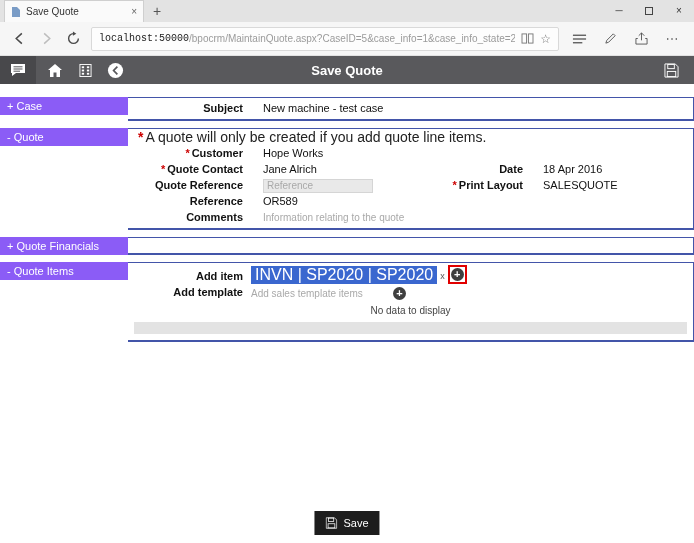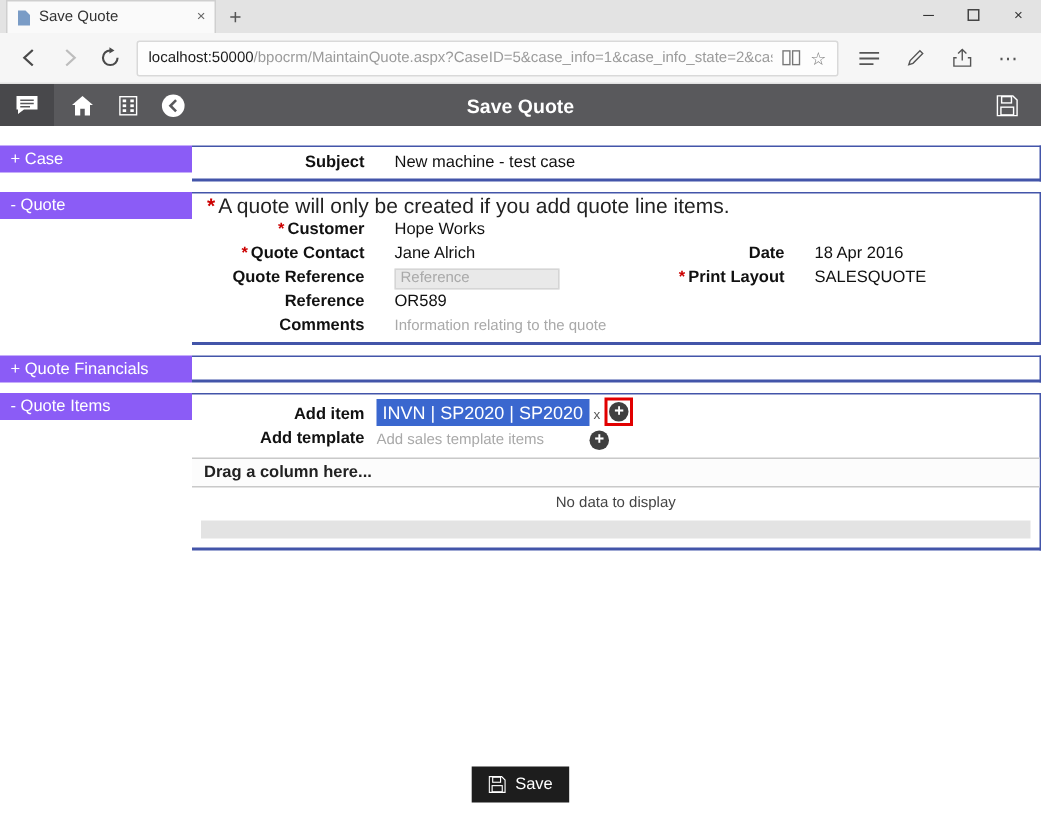--- a/index.html
+++ b/index.html
@@ -19,21 +19,21 @@
   .win-controls { display:flex; }
   .win-controls > span { width:30px; text-align:center; font-size:10px; color:#333; line-height:22px; }
   .maxbox { display:inline-block; width:8px; height:8px; border:1px solid #444; vertical-align:middle; }
 
   .addressbar { height:34px; background:#f6f6f6; border-bottom:1px solid #e2e2e2;
                 display:flex; align-items:center; padding:0 10px; gap:9px; }
   .nav-icon { width:18px; height:18px; color:#4a4a4a; display:flex; align-items:center; justify-content:center; }
   .nav-icon.disabled { color:#bdbdbd; }
   .urlbox { flex:1; max-width:468px; height:24px; background:#fdfdfd; border:1px solid #d9d9d9; border-radius:2px;
             display:flex; align-items:center; padding:0 7px; font-size:10px; overflow:hidden; }
-  .url-host { color:#1a1a1a; white-space:nowrap; }
+  .url-host { color:#1a1a1a; white-space:nowrap;font-family:Liberation Mono, monospace; }
   .url-path { color:#9b9b9b; white-space:nowrap; overflow:hidden; flex:1; }
   .urlbox .mini-icon { color:#777; margin-left:6px; flex-shrink:0; display:flex; align-items:center; }
   .fav-icon { color:#777; font-size:12px; margin-left:6px; }
   .bar-icon { color:#555; width:22px; text-align:center; display:flex; align-items:center; justify-content:center; font-size:13px; }
 
   
   .appbar { height:28px; background:#59595c; display:flex; align-items:center; position:relative; color:#fff; }
   .chat-tile { width:36px; height:28px; background:#48484b; display:flex; align-items:center; justify-content:center; }
   .appbar-left { display:flex; align-items:center; gap:8px; }
   .app-icon { width:22px; height:22px; display:flex; align-items:center; justify-content:center; }
@@ -54,21 +54,21 @@
   .val.colfix { width:180px; }
   .lbl2 { width:100px; text-align:right; font-weight:bold; color:#111; flex-shrink:0; }
   .note { font-size:14px; color:#222; padding-left:10px; line-height:13px; margin-bottom:1px; }
   .ref-input { width:110px; height:14px; background:#e9e9e9; border:1px solid #d5d5d5; font-size:10px;
                color:#333; padding:0 3px; font-family:inherit; }
   .ghost-input { border:none; background:transparent; font-size:10px; color:#333; width:190px;
                  font-family:inherit; padding:0; }
   input::placeholder { color:#a9a9a9; opacity:1; }
 
   
-  .chip { background:#3a67cf; color:#fff; font-size:12px; padding:1px 4px; margin-left:8px; white-space:nowrap; }
+  .chip { background:#3a67cf; color:#fff; font-size:16px; padding:1px 4px; margin-left:8px; white-space:nowrap; }
   .chip-x { color:#555; font-size:9px; margin:0 2px 0 3px; }
   .plus-btn { width:13px; height:13px; border-radius:50%; background:#3f3f3f; color:#fff; font-size:11px;
               line-height:12px; text-align:center; display:inline-block; font-weight:bold; }
   .annot { border:2px solid #e10000; padding:1px; display:inline-flex; margin-left:1px; }
   .tmpl-wrap { padding-left:8px; display:flex; align-items:center; gap:24px; }
   .grid-head { margin-top:5px; border-top:1px solid #c9c9c9; border-bottom:1px solid #c9c9c9; background:#fcfcfc;
                font-weight:bold; font-size:11px; padding:3px 8px; color:#222; }
   .grid-empty { text-align:center; font-size:10px; color:#444; padding:5px 0 6px; }
   .grid-bar { height:12px; background:#e3e3e3; margin:0 6px 3px; }
 
@@ -277,21 +277,20 @@
           <span class="plus-btn">+</span>
         </span>
       </div>
       <div class="frow">
         <span class="lbl">Add template</span>
         <span class="tmpl-wrap">
           <input class="ghost-input" type="text" style="width: 118px;" placeholder="Add sales template items">
           <span class="plus-btn">+</span>
         </span>
       </div>
-      <div class="grid-head">Drag a column here...</div>
       <div class="grid-empty">No data to display</div>
       <div class="grid-bar"></div>
     </div>
   </div>
 
 </div>
 
 <button class="save-btn">
   <span>
     <svg width="12" height="12" viewBox="0 0 16 16">

